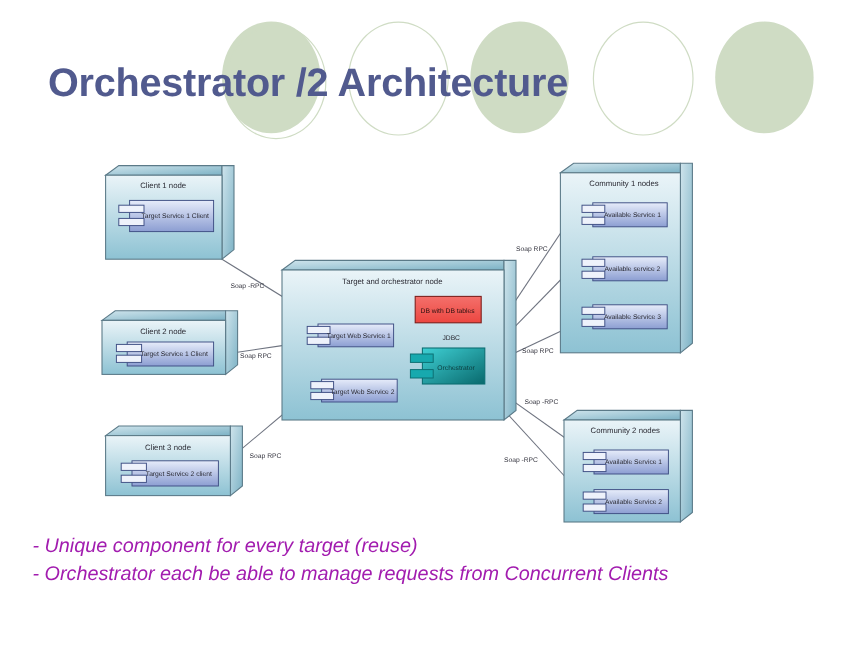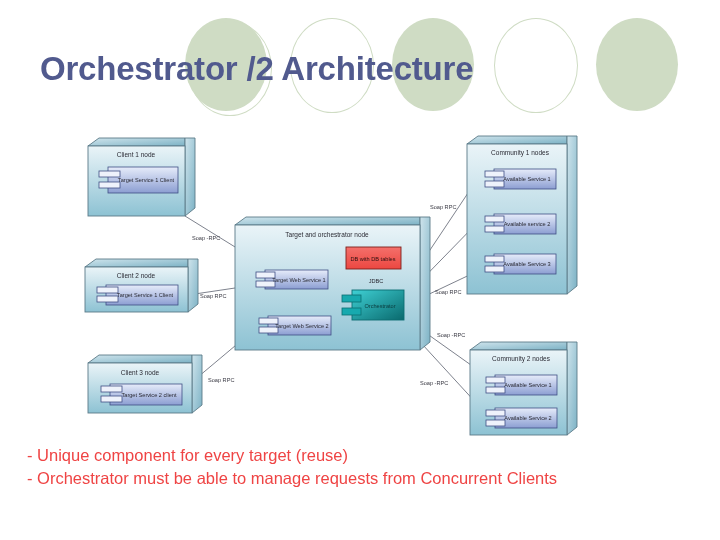--- a/index.html
+++ b/index.html
@@ -22,21 +22,21 @@
     letter-spacing:-0.2px;white-space:nowrap;z-index:5;
   }
 
   
   .diagram{position:absolute;left:0;top:120px;width:720px;height:330px;}
   .diagram svg{display:block;}
 
   
   .bullets{
     position:absolute;left:27px;top:444px;width:660px;
-    font-size:16.5px;color:#ef4444;line-height:1.37;
+    font-size:16.5px;color:#a21caf;line-height:1.37;font-style:italic;
   }
   .bullets div{white-space:nowrap;}
 </style>
 </head>
 <body style="background: rgb(255, 255, 255);">
 
 <div class="slide">
 
   <div class="deco">
     <div class="circ fill" style="left: 185px; top: 18px; width: 82px; height: 93px; background: rgb(207, 220, 196);"></div>
@@ -210,16 +210,16 @@
         <text x="437" y="217">Soap -RPC</text>
         <text x="420" y="265">Soap -RPC</text>
       </g>
 
     </g>
   </svg>
   </div>
 
   <div class="bullets">
     <div>- Unique component for every target (reuse)</div>
-    <div>- Orchestrator must be able to manage requests from Concurrent Clients</div>
+    <div>- Orchestrator each be able to manage requests from Concurrent Clients</div>
   </div>
 
 </div>
 
 </body></html>

